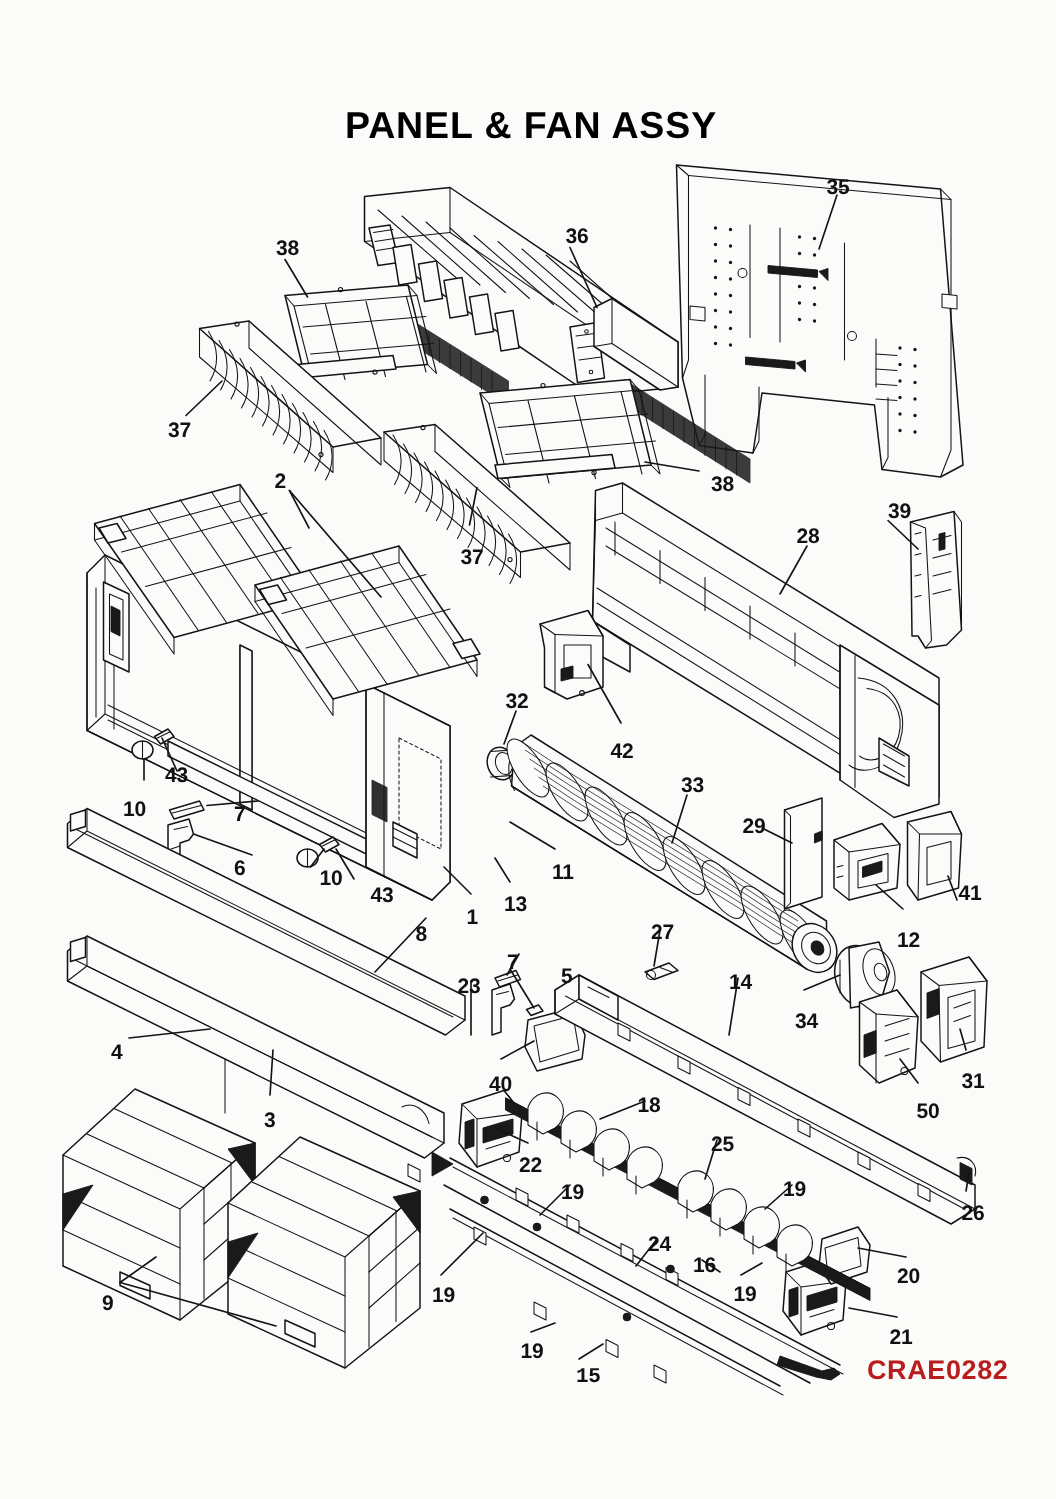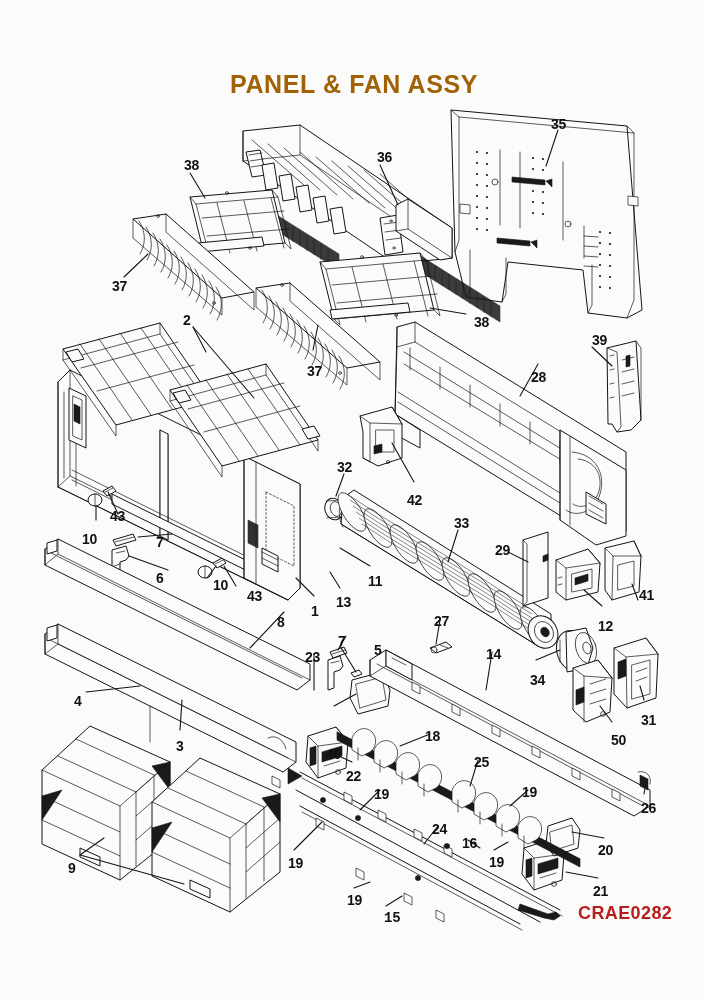--- a/index.html
+++ b/index.html
@@ -24,21 +24,21 @@
     white-space:nowrap;
     line-height:1;
     -webkit-font-smoothing:antialiased;
   }
   .lbl.n{font-size:14px;letter-spacing:-0.2px;}
   .title{
     position:absolute;
     font-size:25px;
     font-weight:bold;
     letter-spacing:0.6px;
-    color:#a16207;
+    color:#000000;
     white-space:nowrap;
   }
   .code{
     position:absolute;
     font-size:18px;
     font-weight:bold;
     letter-spacing:0.4px;
     color:#b91c1c;
     white-space:nowrap;
   }
@@ -711,33 +711,33 @@
       <div class="lbl n" style="left: 347px; top: 893px;">19</div>
       <div class="lbl n" style="left: 489px; top: 855px;">19</div>
       <div class="lbl n" style="left: 598px; top: 843px;">20</div>
       <div class="lbl n" style="left: 593px; top: 884px;">21</div>
       <div class="lbl n" style="left: 346px; top: 769px;">22</div>
       <div class="lbl n" style="left: 305px; top: 650px;">23</div>
       <div class="lbl n" style="left: 432px; top: 822px;">24</div>
       <div class="lbl n" style="left: 474px; top: 755px;">25</div>
       <div class="lbl n" style="left: 641px; top: 801px;">26</div>
       <div class="lbl n" style="left: 434px; top: 614px;">27</div>
-      <div class="lbl n" style="left: 531px; top: 370px;">28</div>
+      <div class="lbl n" style="left: 531px; top: 350px;">28</div>
       <div class="lbl n" style="left: 495px; top: 543px;">29</div>
       <div class="lbl n" style="left: 611px; top: 733px;">50</div>
       <div class="lbl n" style="left: 641px; top: 713px;">31</div>
       <div class="lbl n" style="left: 337px; top: 460px;">32</div>
       <div class="lbl n" style="left: 454px; top: 516px;">33</div>
       <div class="lbl n" style="left: 530px; top: 673px;">34</div>
       <div class="lbl n" style="left: 551px; top: 117px;">35</div>
       <div class="lbl n" style="left: 377px; top: 150px;">36</div>
       <div class="lbl n" style="left: 112px; top: 279px;">37</div>
       <div class="lbl n" style="left: 307px; top: 364px;">37</div>
       <div class="lbl n" style="left: 184px; top: 158px;">38</div>
       <div class="lbl n" style="left: 474px; top: 315px;">38</div>
       <div class="lbl n" style="left: 592px; top: 333px;">39</div>
-      <div class="lbl n" style="left: 326px; top: 715px; margin-top: 32px;">40</div>
+      <div class="lbl n" style="left: 326px; top: 715px;">40</div>
       <div class="lbl n" style="left: 639px; top: 588px;">41</div>
       <div class="lbl n" style="left: 407px; top: 493px;">42</div>
       <div class="lbl n" style="left: 110px; top: 509px;">43</div>
       <div class="lbl n" style="left: 247px; top: 589px;">43</div>
     </div>
 </div>
 
 </body></html>

